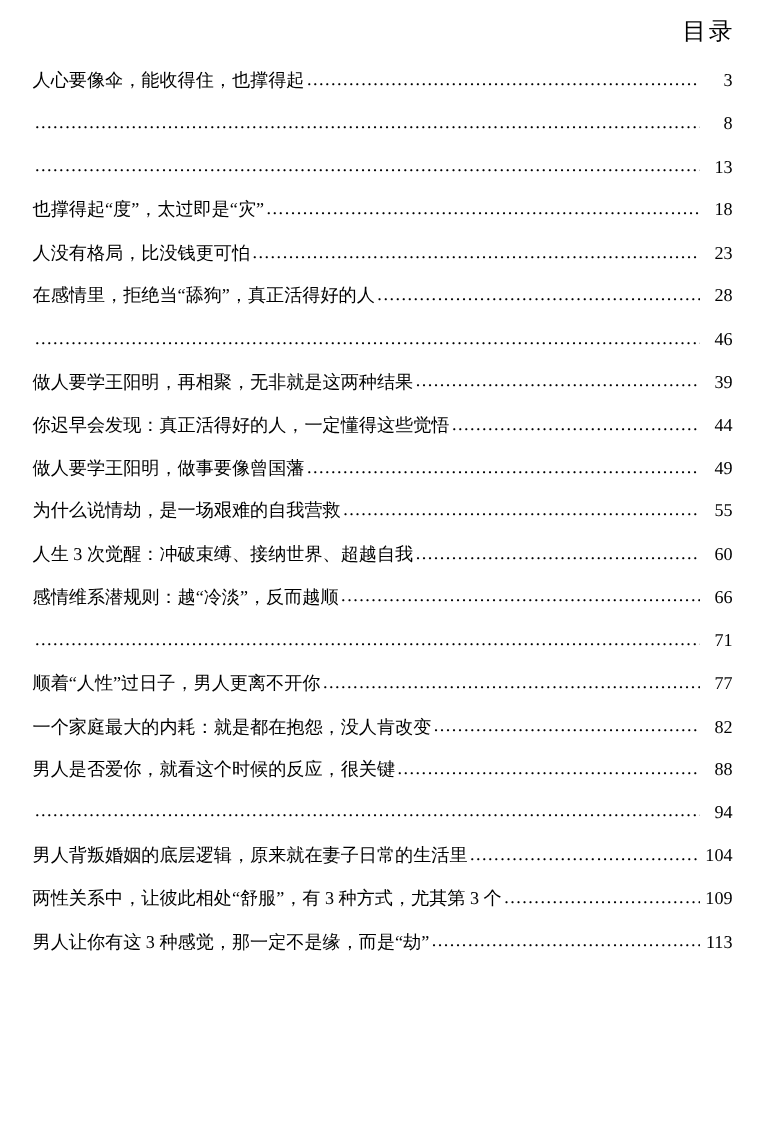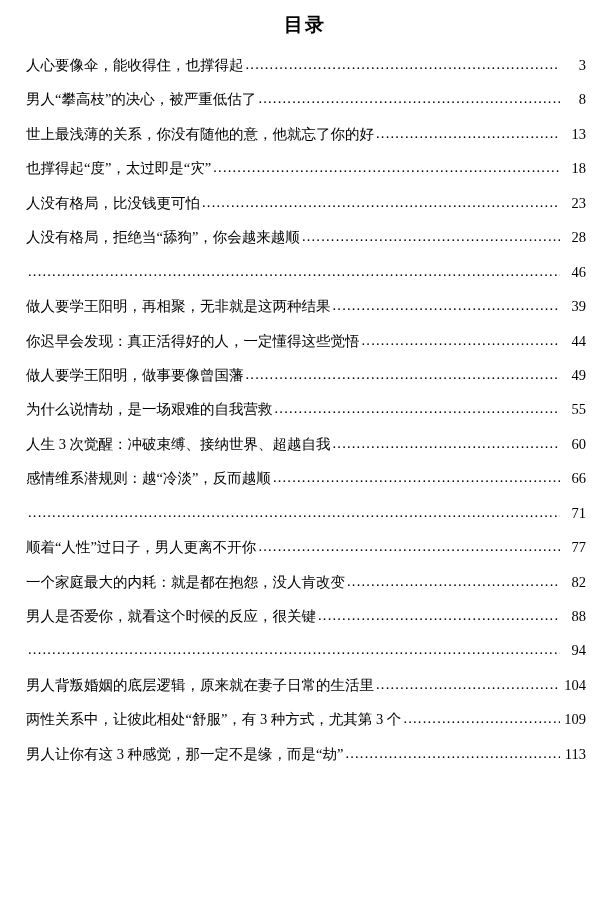--- a/index.html
+++ b/index.html
@@ -15,23 +15,23 @@
     overflow: hidden;
   }
   .page {
     width: 610px;
     height: 917px;
     box-sizing: border-box;
     padding: 0 22px;
     position: relative;
   }
   .toc-title {
-    text-align: center;
+    text-align: right;
     font-size: 19px;
-    font-weight: 700;
+    font-weight: 400;
     letter-spacing: 2px;
     margin: 8px 0 0 0;
     padding-top: 4px;
     font-family: "Liberation Serif", "DejaVu Serif", serif;
   }
   .toc-list {
     margin: 20px 0 0 0;
     padding: 0;
     list-style: none;
   }
@@ -72,41 +72,39 @@
 
 <div class="page">
   <div class="toc-title">目录</div>
   <ul class="toc-list">
       <li class="toc-entry">
         <span class="toc-text">人心要像伞，能收得住，也撑得起</span>
         <span class="toc-dots">..........................................................................................................................</span>
         <span class="toc-page">3</span>
       </li>
       <li class="toc-entry">
-        <span class="toc-text">男人“攀高枝”的决心，被严重低估了</span>
         <span class="toc-dots">..........................................................................................................................</span>
         <span class="toc-page">8</span>
       </li>
       <li class="toc-entry">
-        <span class="toc-text">世上最浅薄的关系，你没有随他的意，他就忘了你的好</span>
         <span class="toc-dots">..........................................................................................................................</span>
         <span class="toc-page">13</span>
       </li>
       <li class="toc-entry">
         <span class="toc-text">也撑得起“度”，太过即是“灾”</span>
         <span class="toc-dots">..........................................................................................................................</span>
         <span class="toc-page">18</span>
       </li>
       <li class="toc-entry">
         <span class="toc-text">人没有格局，比没钱更可怕</span>
         <span class="toc-dots">..........................................................................................................................</span>
         <span class="toc-page">23</span>
       </li>
       <li class="toc-entry">
-        <span class="toc-text">人没有格局，拒绝当“舔狗”，你会越来越顺</span>
+        <span class="toc-text">在感情里，拒绝当“舔狗”，真正活得好的人</span>
         <span class="toc-dots">..........................................................................................................................</span>
         <span class="toc-page">28</span>
       </li>
       <li class="toc-entry">
         <span class="toc-dots">..........................................................................................................................</span>
         <span class="toc-page">46</span>
       </li>
       <li class="toc-entry">
         <span class="toc-text">做人要学王阳明，再相聚，无非就是这两种结果</span>
         <span class="toc-dots">..........................................................................................................................</span>

